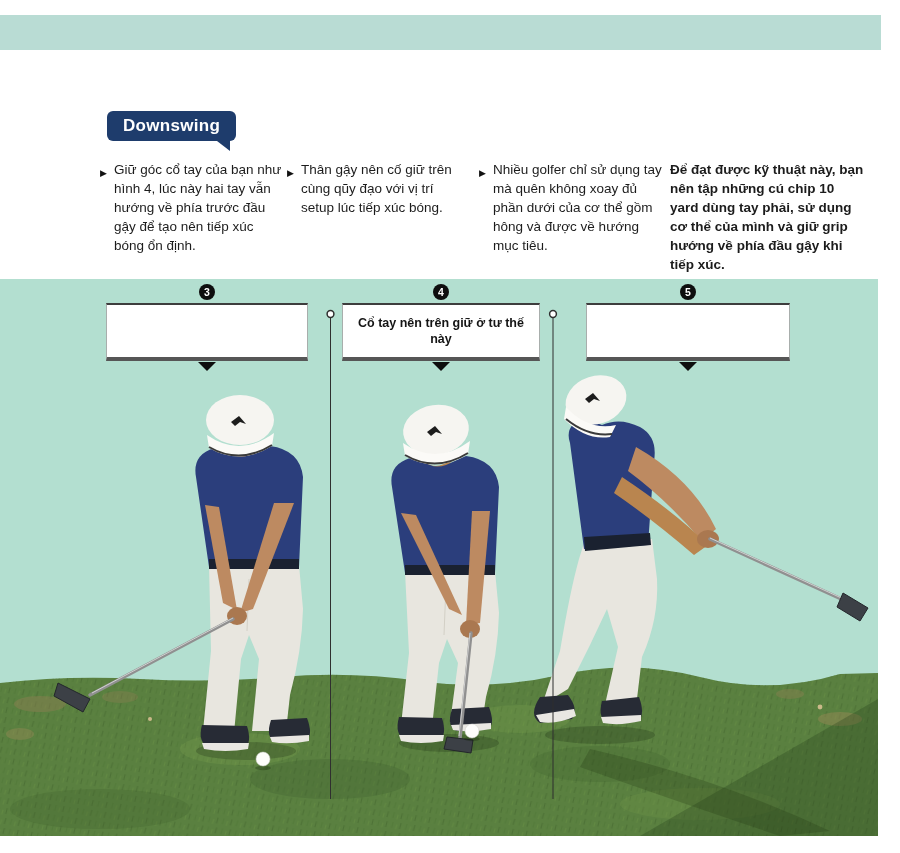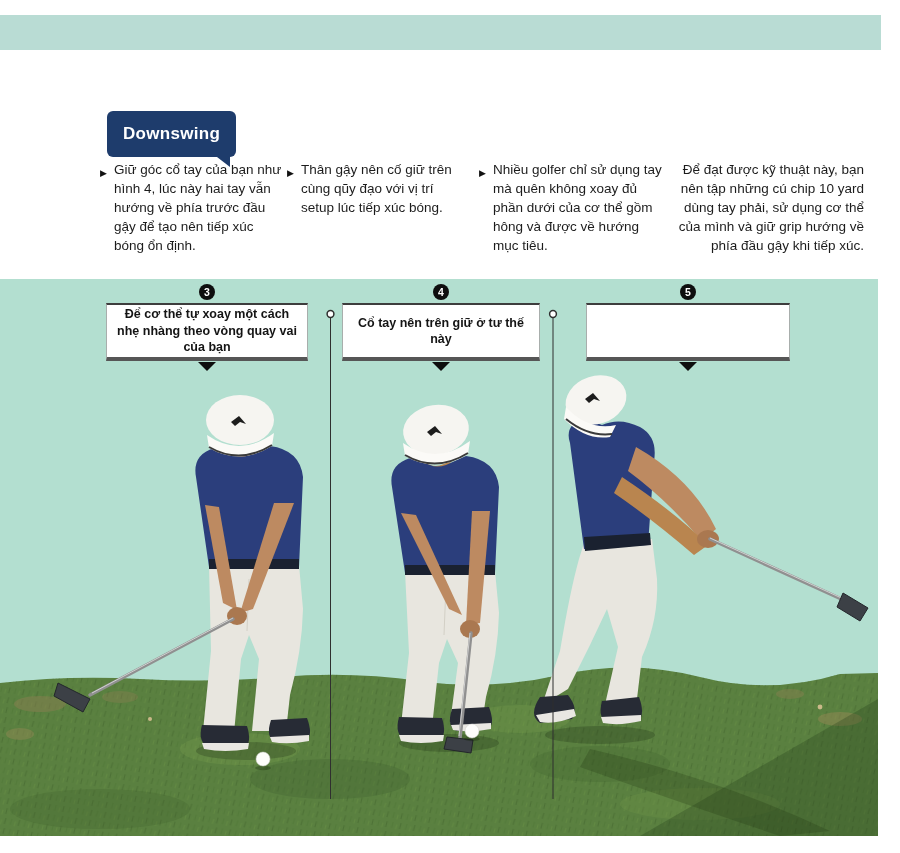--- a/index.html
+++ b/index.html
@@ -4,37 +4,37 @@
 <style>
   html,body{margin:0;padding:0;background:#ffffff;}
   .page{
     position:relative;width:900px;height:853px;overflow:hidden;background:#ffffff;
     font-family:"Liberation Sans","DejaVu Sans",sans-serif;color:#1c1c1c;
   }
   
   .top-strip{position:absolute;left:0;top:15px;width:881px;height:35px;background:var(--strip,#b9dcd4);}
   
   .badge{
-    position:absolute;left:107px;top:111px;height:30px;padding:8px 16px;
+    position:absolute;left:107px;top:111px;height:30px;padding:0 16px;
     background:var(--badge,#1e3c6c);border-radius:6px;
     display:inline-flex;align-items:center;justify-content:center;
     color:#ffffff;font-weight:bold;font-size:17px;letter-spacing:.3px;
   }
   .badge .tail{
     position:absolute;right:6px;top:100%;width:0;height:0;
     border-top:10px solid var(--badge,#1e3c6c);border-left:13px solid transparent;
   }
   
   .col{position:absolute;top:160px;font-size:13.5px;line-height:19px;}
   .col.bulleted{display:flex;gap:7px;}
   .col .arrow{font-size:9px;padding-top:4px;color:#111;flex:0 0 auto;}
   .col-1{left:100px;width:183px;}
   .col-2{left:287px;width:178px;}
   .col-3{left:479px;width:184px;}
-  .col-4{left:670px;width:194px;font-weight:normal;text-align:right;}
+  .col-4{left:670px;width:194px;font-weight:bold;}
   
   .photo-panel{position:absolute;left:0;top:279px;width:878px;height:557px;background:var(--teal,#b3dfd0);}
   .photo-panel svg{position:absolute;left:0;top:0;}
   
   .caption{
     position:absolute;box-sizing:border-box;height:58px;z-index:3;background:#ffffff;
     border-top:2px solid #3d3d3d;border-bottom:4px solid #565656;
     border-left:1px solid #a8aeac;border-right:1px solid #a8aeac;
     display:flex;align-items:center;justify-content:center;text-align:center;
     font-size:12.5px;line-height:16.5px;font-weight:bold;padding:3px 8px;color:#141414;
@@ -194,21 +194,20 @@
         <line x1="330.5" y1="35" x2="330.5" y2="520" stroke="#2f2f2f" stroke-width="1"></line>
         <circle cx="330.5" cy="35" r="3.4" fill="#ffffff" stroke="#2f2f2f" stroke-width="1.5"></circle>
         <line x1="553" y1="35" x2="553" y2="520" stroke="#2f2f2f" stroke-width="1"></line>
         <circle cx="553" cy="35" r="3.4" fill="#ffffff" stroke="#2f2f2f" stroke-width="1.5"></circle>
       </g>
     </svg>
   </div>
 
   <div class="caption caption-3">
     <div class="step-num">3</div>
-    <span>Để cơ thể tự xoay một cách nhẹ nhàng theo vòng quay vai của bạn</span>
     <span class="pointer"></span>
   </div>
   <div class="caption caption-4">
     <div class="step-num">4</div>
     <span>Cổ tay nên trên giữ ở tư thế này</span>
     <span class="pointer"></span>
   </div>
   <div class="caption caption-5">
     <div class="step-num">5</div>
     <span class="pointer"></span>

